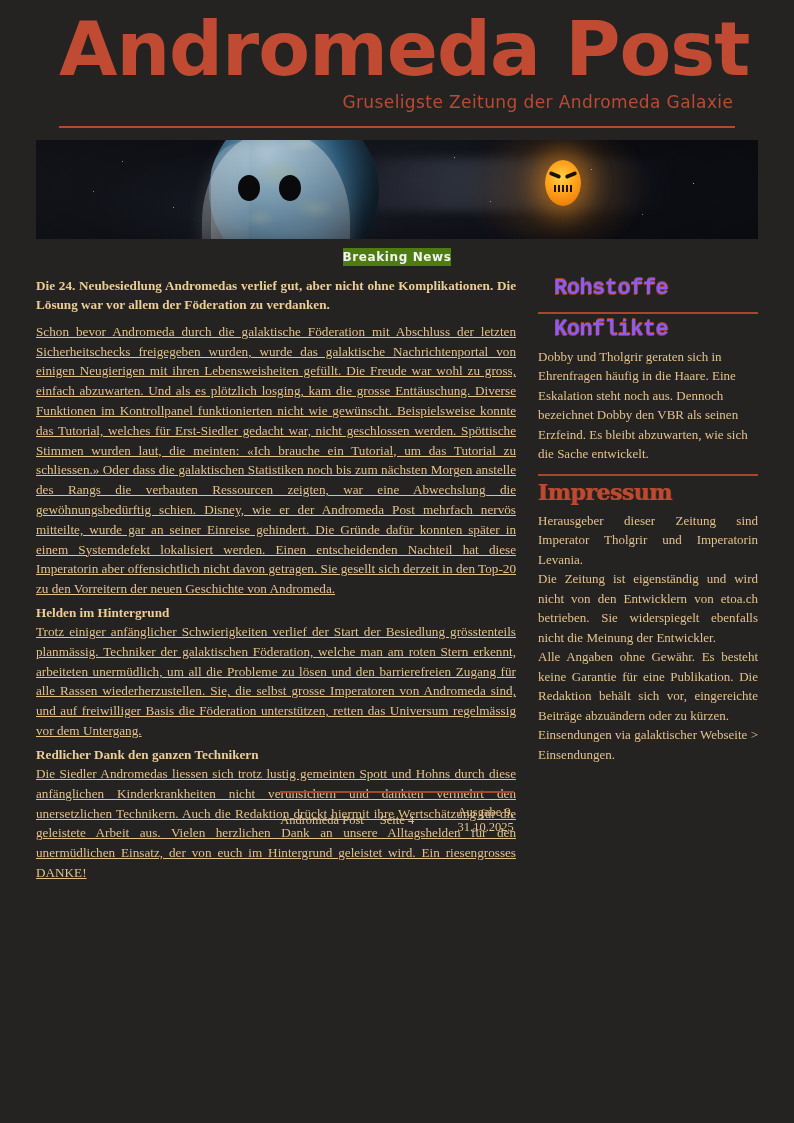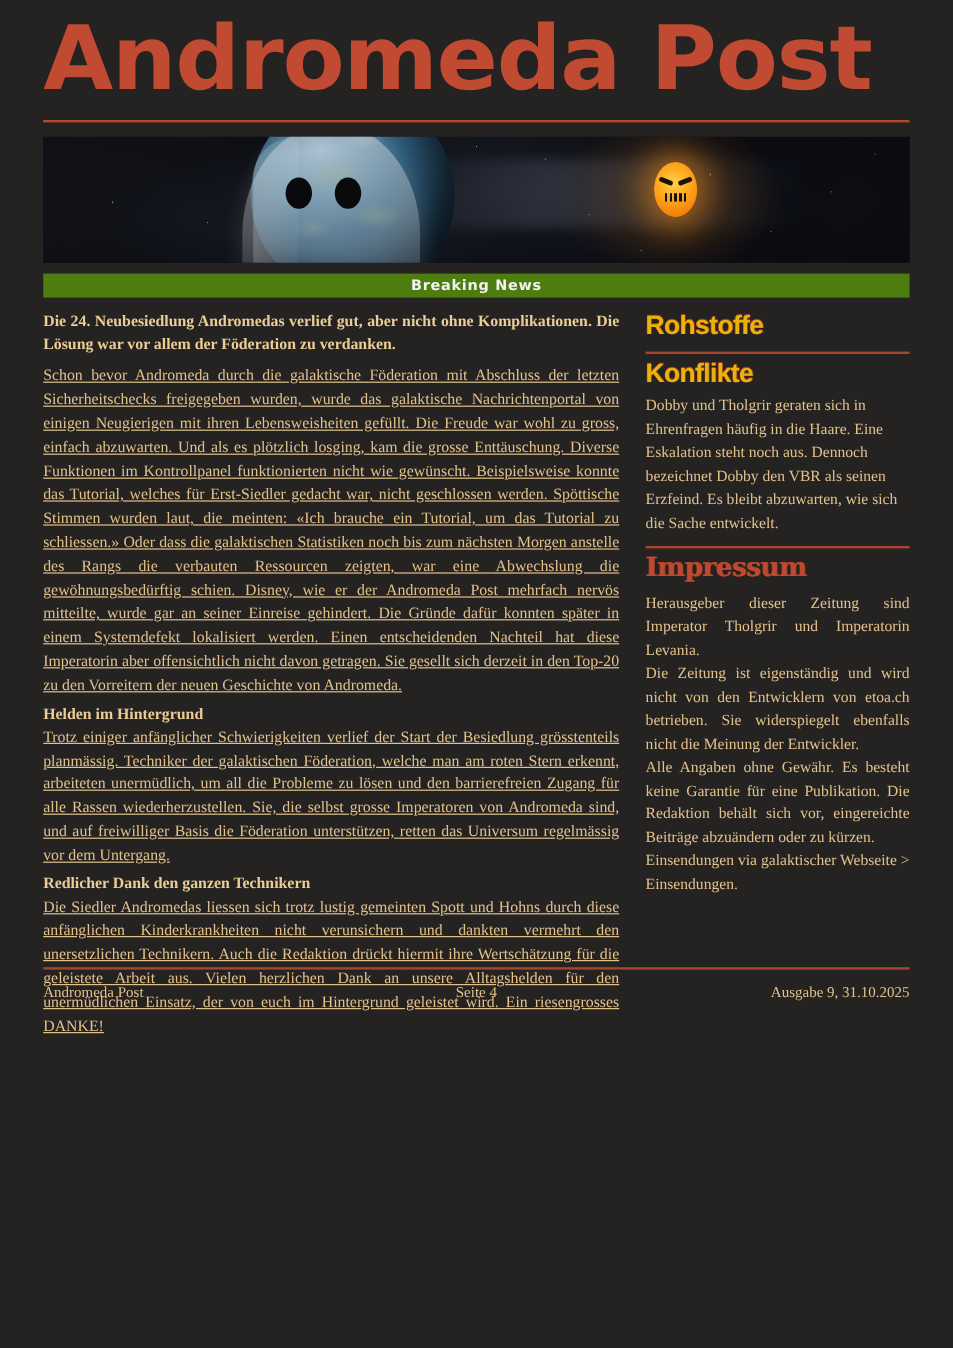--- a/index.html
+++ b/index.html
@@ -17,20 +17,21 @@
   }
 
   .page {
     width: 794px;
     height: 849px;
     box-sizing: border-box;
     padding: 0 36px;
     position: relative;
     display: flex;
     flex-direction: column;
+    align-items: center;
   }
 
   
   .masthead {
     padding-top: 14px;
   }
   .masthead-title {
     font-family: "DejaVu Sans", sans-serif;
     font-weight: bold;
     font-size: 74px;
@@ -267,27 +268,27 @@
 
   
   .side-rule {
     border: 0;
     border-top: 2px solid #a8452d;
     margin: 10px 0 4px 0;
     width: 100%;
   }
 
   .side-head-pumpkin {
-    font-family: Liberation Sans, sans-serif;
+    font-family: Liberation Mono, monospace;
     font-weight: bold;
     font-size: 22px;
     line-height: 1.1;
-    color: #eab308;
+    color: #8b5cf6;
     letter-spacing: -0.5px;
-    margin: 0 0 5px 0;
+    margin: 0 0 5px 16px;
     text-shadow: 0.7px 0 0 #8b3620, -0.5px 0.5px 0 #9c3d25, 0 -0.6px 0 #a94329;
   }
   .side-head-gothic {
     font-family: "DejaVu Serif", serif;
     font-weight: bold;
     font-size: 22px;
     line-height: 1.1;
     color: #bc4a31;
     letter-spacing: -0.5px;
     margin: 0 0 7px 0;
@@ -323,20 +324,21 @@
   .footer-center { flex: 0 0 auto; text-align: center; }
   .footer-right  { flex: 1 1 0; text-align: right; }
 </style>
 </head>
 <body>
 
 <div class="page">
 
   <header class="masthead">
     <h1 class="masthead-title">Andromeda Post</h1>
+    <div class="masthead-subtitle">Gruseligste Zeitung der Andromeda Galaxie</div>
     <hr class="rule-red">
   </header>
 
   <div class="hero">
     <div class="hero-sky"></div>
     <div class="hero-stars"></div>
     <div class="hero-milkyway"></div>
     <div class="hero-planet"></div>
     <div class="hero-ghost">
       <div class="hero-ghost-fold"></div>

